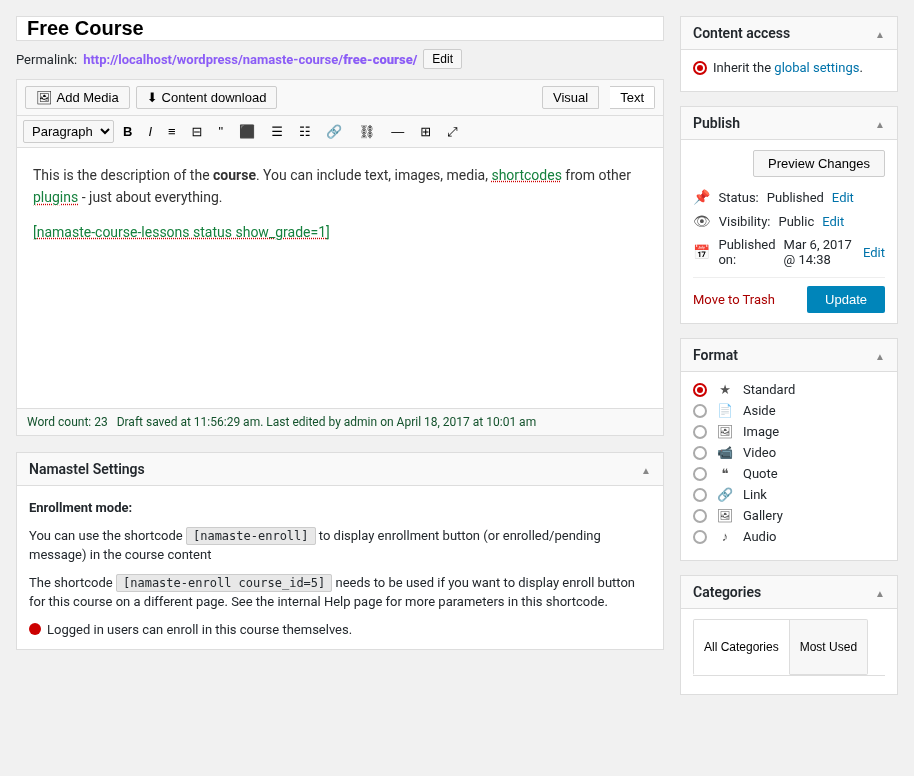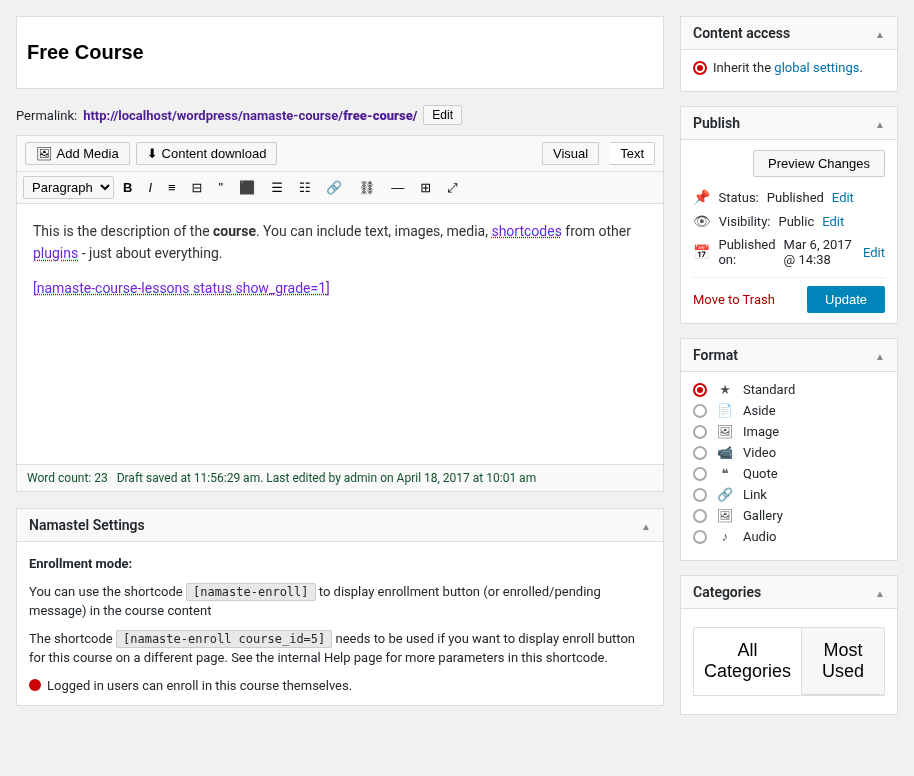--- a/index.html
+++ b/index.html
@@ -23,35 +23,35 @@
       width: 218px;
       flex-shrink: 0;
     }
 
     
     .post-title-input {
       width: 100%;
       font-size: 20px;
       font-weight: 600;
       border: 1px solid #ddd;
-      padding: 24px 10px;
+      padding: 0 10px;
       background: #fff;
       outline: none;
-      margin-bottom: 16px;
+      margin-bottom: 8px;
     }
     .permalink-row {
       font-size: 13px;
       margin-bottom: 10px;
       display: flex;
       align-items: center;
       gap: 6px;
       flex-wrap: wrap;
     }
     .permalink-row a {
-      color: #4c1d95;
+      color: #8b5cf6;
       text-decoration: none;
       font-weight: bold;
     }
     .btn-small {
       padding: 2px 8px;
       border: 1px solid #ccc;
       background: #f7f7f7;
       cursor: pointer;
       font-size: 12px;
       border-radius: 2px;
@@ -137,21 +137,21 @@
       line-height: 1.6;
       color: #333;
       outline: none;
       border: none;
       resize: none;
       width: 100%;
       background: #fff;
     }
     .editor-content p { margin-bottom: 12px; }
     .editor-content .shortcode {
-      color: #6d28d9;
+      color: #15803d;
       text-decoration: underline dotted;
       text-decoration-color: #cc0000;
     }
 
     
     .status-bar {
       padding: 6px 10px;
       background: #f9f9f9;
       border-top: 1px solid #ddd;
       font-size: 12px;
@@ -331,26 +331,25 @@
     }
 
     
     .cat-tabs {
       display: flex;
       gap: 0;
       border-bottom: 1px solid #ddd;
       margin-bottom: 8px;
     }
     .cat-tab {
-      padding: 12px 10px;
+      padding: 20px 10px;
       border: 1px solid #ddd;
       background: #f7f7f7;
       cursor: pointer;
-      font-size: 18px;
-      margin-top: 8px;
+      font-size: 12px;
     }
     .cat-tab:first-child { border-radius: 2px 0 0 2px; }
     .cat-tab:last-child { border-radius: 0 2px 2px 0; border-left: none; }
     .cat-tab.active {
       background: #fff;
       border-bottom-color: #fff;
     }
   </style>
 </head>
 <body>

